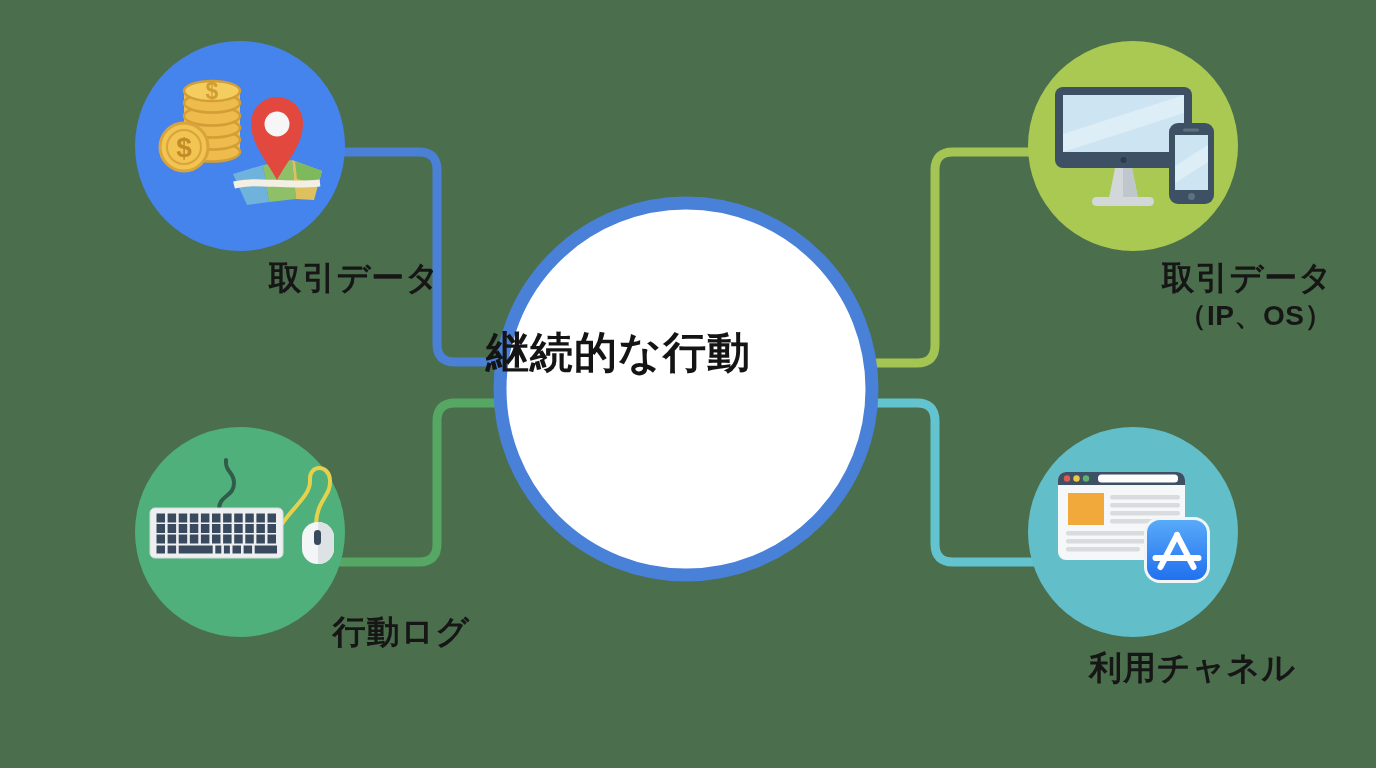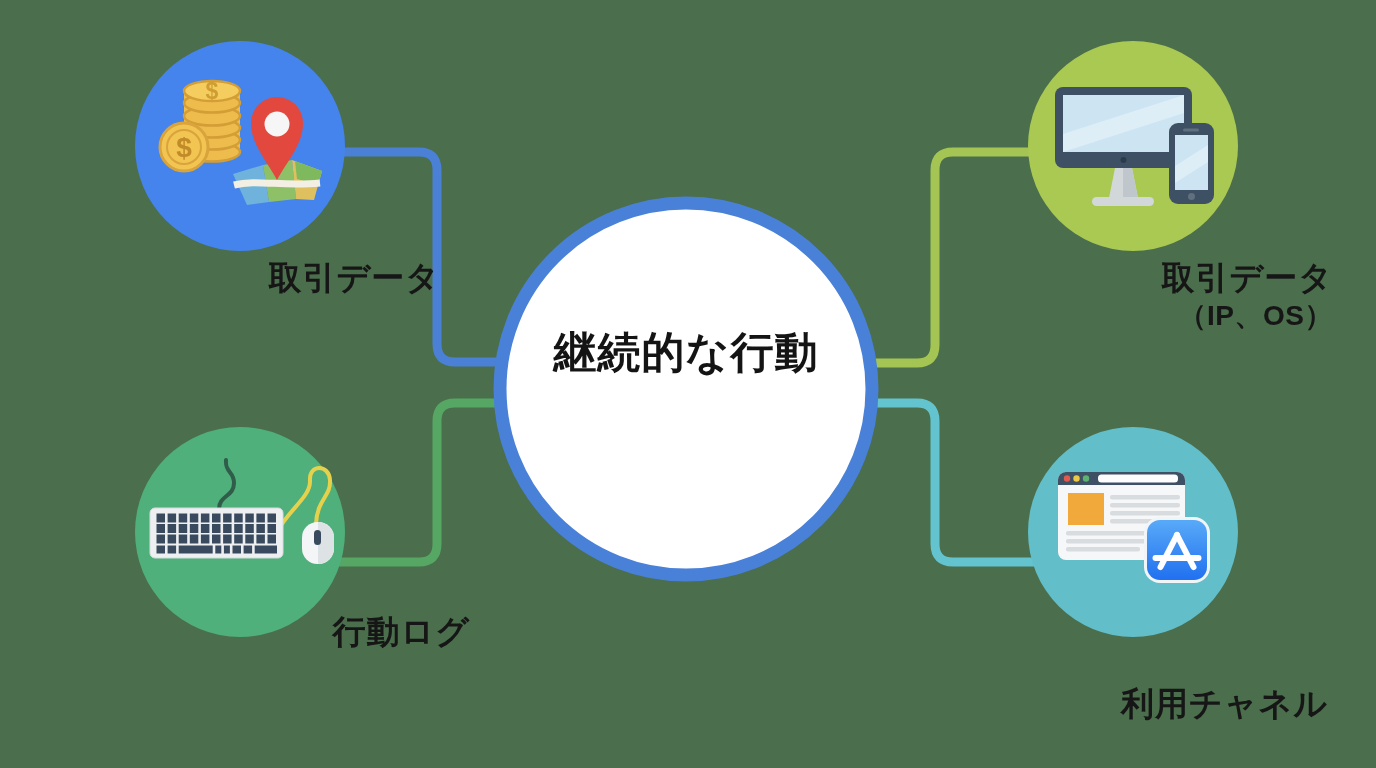--- a/index.html
+++ b/index.html
@@ -9,21 +9,21 @@
   }
   .stage{position:absolute;inset:0;width:1376px;height:768px;}
   svg.gfx{position:absolute;left:0;top:0;}
   .label{
     position:absolute;text-align:right;font-weight:800;color:#161616;
     pointer-events:none;
   }
   .label .t{font-size:33px;line-height:1.22;letter-spacing:1px;}
   .label .s{font-size:28px;line-height:1.28;letter-spacing:0.5px;}
   .center-text{
-    position:absolute;left:486px;top:326px;width:400px;text-align:center;
+    position:absolute;left:486px;top:326px;width:400px;text-align:left;
     font-weight:800;color:#141414;font-size:43px;line-height:1.24;
     letter-spacing:1px;pointer-events:none;
   }
 </style>
 </head>
 <body style="background: rgb(75, 110, 76);">
 
 <div class="stage">
 
   <svg class="gfx" width="1376" height="768" viewBox="0 0 1376 768">
@@ -158,17 +158,17 @@
 
   <div class="label" style="left:933px;top:258px;width:400px;">
     <div class="t">取引データ</div>
     <div class="s">（IP、OS）</div>
   </div>
 
   <div class="label" style="left:10px;top:612px;width:460px;">
     <div class="t">行動ログ</div>
   </div>
 
-  <div class="label" style="left:928px;top:648px;width:400px;margin-top:36px;">
+  <div class="label" style="left:896px;top:648px;width:400px;">
     <div class="t">利用チャネル</div>
   </div>
 
 </div>
 
 </body></html>

